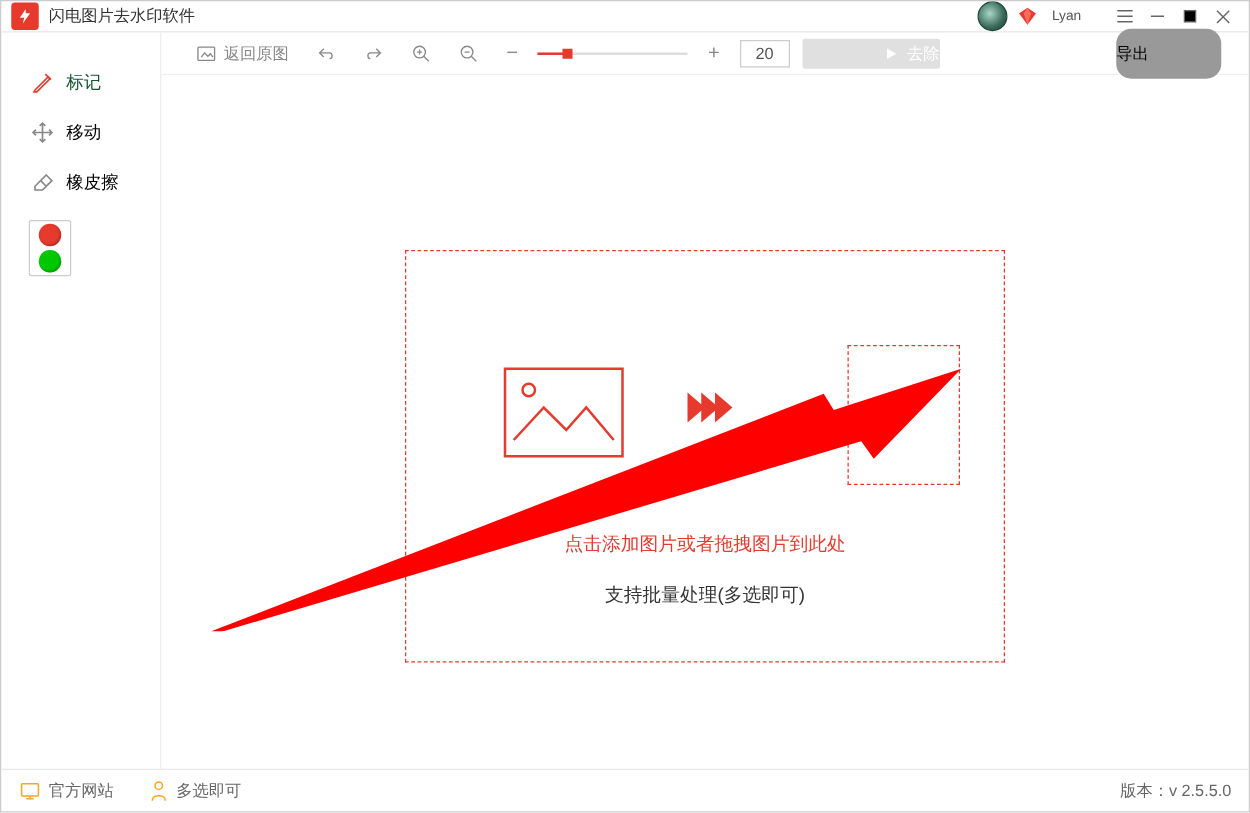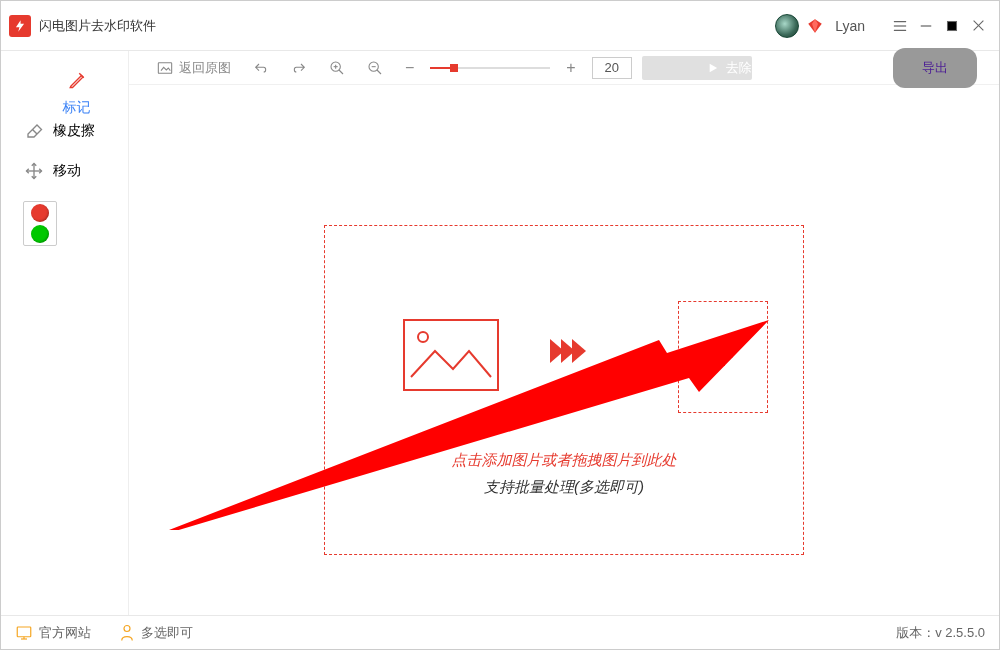--- a/index.html
+++ b/index.html
@@ -1,60 +1,60 @@
 <!DOCTYPE html>
 <html><head>
 <meta charset="utf-8">
 <style>
   * { box-sizing: border-box; margin: 0; padding: 0; font-family: "Microsoft YaHei", Arial, sans-serif; }
   body { width: 1000px; height: 650px; overflow: hidden; background: #fff; border: 1px solid #ccc; display: flex; flex-direction: column; }
-  .title-bar { height: 50px; display: flex; align-items: center; padding: 0 8px 0 8px; border-bottom: 1px solid #e8e8e8; }
+  .title-bar { height: 25px; display: flex; align-items: center; padding: 0 8px 0 8px; border-bottom: 1px solid #e8e8e8; }
   .app-logo { width: 22px; height: 22px; background: #e63a2e; border-radius: 3px; margin-right: 8px; display: flex; align-items: center; justify-content: center; }
   .app-title { font-size: 13px; color: #333; }
   .title-spacer { flex: 1; }
   .avatar { width: 24px; height: 24px; border-radius: 50%; background: radial-gradient(circle at 40% 40%, #a8d8c8 0%, #3a6858 60%, #1a3828 100%); border: 1px solid #1a4838; margin-right: 6px; }
   .vip-badge { width: 20px; height: 20px; display: flex; align-items: center; justify-content: center; margin-right: 10px; }
-  .user-name { font-size: 14px; color: #555; margin-right: 22px; }
+  .user-name { font-size: 11px; color: #555; margin-right: 22px; }
   .win-btn { width: 26px; height: 26px; display: flex; align-items: center; justify-content: center; cursor: pointer; color: #666; font-size: 14px; }
   .win-btn svg { stroke: #666; }
 
   .body-row { flex: 1; display: flex; min-height: 0; }
   .sidebar { width: 128px; border-right: 1px solid #eee; padding-top: 20px; }
   .tool { display: flex; align-items: center; gap: 10px; padding: 0 0 0 24px; height: 40px; font-size: 14px; cursor: pointer; }
-  .tool.active { color: #3b82f6; flex-direction: column; }
+  .tool.active { color: #14532d; }
   .tool .t-icon { width: 18px; height: 18px; display: flex; align-items: center; justify-content: center; }
   .tool .t-icon svg { stroke: #888; fill: none; }
   .tool.active .t-icon svg { stroke: #e63a2e; }
   .mask-box { margin: 10px 0 0 22px; width: 34px; border: 1px solid #ccc; border-radius: 2px; padding: 2px; display: flex; flex-direction: column; gap: 3px; align-items: center; }
   .mask-dot { width: 18px; height: 18px; border-radius: 50%; box-shadow: inset -1px -1px 2px rgba(0,0,0,0.25); }
   .mask-dot.red { background: #e63a2e; }
   .mask-dot.green { background: #00c800; }
 
   .main { flex: 1; display: flex; flex-direction: column; min-width: 0; }
   .toolbar { height: 34px; display: flex; align-items: center; gap: 10px; padding: 0 22px; border-bottom: 1px solid #f0f0f0; }
   .tb-btn { display: flex; align-items: center; gap: 6px; height: 26px; padding: 0 6px; color: #888; font-size: 13px; cursor: pointer; }
   .tb-btn svg { stroke: #888; fill: none; }
   .zoom-slider { position: relative; width: 120px; height: 14px; }
   .zoom-track { position: absolute; top: 6px; left: 0; right: 0; height: 2px; background: #ddd; }
   .zoom-fill { position: absolute; top: 6px; left: 0; width: 22px; height: 2px; background: #e63a2e; }
   .zoom-thumb { position: absolute; top: 3px; left: 20px; width: 8px; height: 8px; background: #e63a2e; }
   .zoom-val { width: 40px; height: 22px; border: 1px solid #ccc; font-size: 13px; text-align: center; color: #555; }
   .remove-btn { width: 110px; height: 24px; background: #e0e0e0; color: #fff; display: flex; align-items: center; justify-content: flex-end; gap: 8px; font-size: 13px; border-radius: 2px; cursor: pointer; }
-  .export-btn { margin-left: auto; width: 84px; height: 40px; background: #999; color: #4c1d95; display: flex; align-items: center; justify-content: center; font-size: 13px; border-radius: 12px; cursor: pointer; }
+  .export-btn { margin-left: auto; width: 84px; height: 40px; background: #999; color: #000000; display: flex; align-items: center; font-size: 13px; border-radius: 12px; cursor: pointer; }
 
   .canvas { flex: 1; position: relative; }
-  .drop-zone { position: absolute; left: 195px; top: 140px; width: 480px; height: 330px; border: 1px dashed #e63a2e; font-style: italic; }
+  .drop-zone { position: absolute; left: 195px; top: 140px; width: 480px; height: 330px; border: 1px dashed #e63a2e; }
   .plus-zone { position: absolute; right: 35px; top: 75px; width: 90px; height: 112px; border: 1px dashed #e63a2e; display: flex; align-items: center; justify-content: center; }
   .plus { font-size: 36px; color: #e63a2e; font-weight: 200; line-height: 1; }
   .img-icon { position: absolute; left: 78px; top: 93px; width: 96px; height: 72px; border: 2px solid #e63a2e; }
   .img-sun { position: absolute; left: 12px; top: 10px; width: 12px; height: 12px; border: 2px solid #e63a2e; border-radius: 50%; }
   .arrows3 { position: absolute; left: 225px; top: 113px; display: flex; }
   .arrows3 span { width: 0; height: 0; border-top: 12px solid transparent; border-bottom: 12px solid transparent; border-left: 14px solid #e63a2e; margin-right: -3px; }
   .drop-text1 { position: absolute; top: 225px; width: 100%; text-align: center; color: #e63a2e; font-size: 15px; }
-  .drop-text2 { position: absolute; top: 252px; width: 100%; text-align: center; color: #333; font-size: 15px; }
+  .drop-text2 { position: absolute; top: 266px; width: 100%; text-align: center; color: #333; font-size: 15px; }
   .annot-arrow { position: absolute; left: 30px; top: 235px; width: 610px; height: 210px; pointer-events: none; }
 
   .status-bar { height: 34px; border-top: 1px solid #e8e8e8; display: flex; align-items: center; padding: 0 14px; font-size: 13px; color: #666; }
   .sb-link { display: flex; align-items: center; gap: 6px; margin-right: 28px; cursor: pointer; }
   .sb-link svg { stroke: #f5a623; fill: none; }
   .sb-spacer { flex: 1; }
 </style>
 </head>
 <body>
 
@@ -107,35 +107,35 @@
         <svg width="18" height="18" viewBox="0 0 24 24" stroke-width="1.8">
             <path d="M4 20 L18 6 L20 8 L6 22 L3 22 Z"></path>
             <path d="M15 3 L21 9"></path>
           </svg>
       </span>
       <span>标记</span>
     </div>
     <div class="tool">
       <span class="t-icon">
         <svg width="18" height="18" viewBox="0 0 24 24" stroke-width="1.8">
-            <path d="M16 4 L22 10 L12 20 L4 20 L4 16 Z"></path>
-            <line x1="10" y1="10" x2="16" y2="16"></line>
+            <line x1="12" y1="2" x2="12" y2="22"></line>
+            <line x1="2" y1="12" x2="22" y2="12"></line>
+            <path d="M9 5 L12 2 L15 5 M9 19 L12 22 L15 19 M5 9 L2 12 L5 15 M19 9 L22 12 L19 15"></path>
           </svg>
       </span>
-      <span>橡皮擦</span>
+      <span>移动</span>
     </div>
     <div class="tool">
       <span class="t-icon">
         <svg width="18" height="18" viewBox="0 0 24 24" stroke-width="1.8">
-            <line x1="12" y1="2" x2="12" y2="22"></line>
-            <line x1="2" y1="12" x2="22" y2="12"></line>
-            <path d="M9 5 L12 2 L15 5 M9 19 L12 22 L15 19 M5 9 L2 12 L5 15 M19 9 L22 12 L19 15"></path>
+            <path d="M16 4 L22 10 L12 20 L4 20 L4 16 Z"></path>
+            <line x1="10" y1="10" x2="16" y2="16"></line>
           </svg>
       </span>
-      <span>移动</span>
+      <span>橡皮擦</span>
     </div>
     <div class="mask-box">
       <div class="mask-dot red"></div>
       <div class="mask-dot green"></div>
     </div>
   </div>
 
   <div class="main">
     <div class="toolbar">
       <div class="tb-btn">

